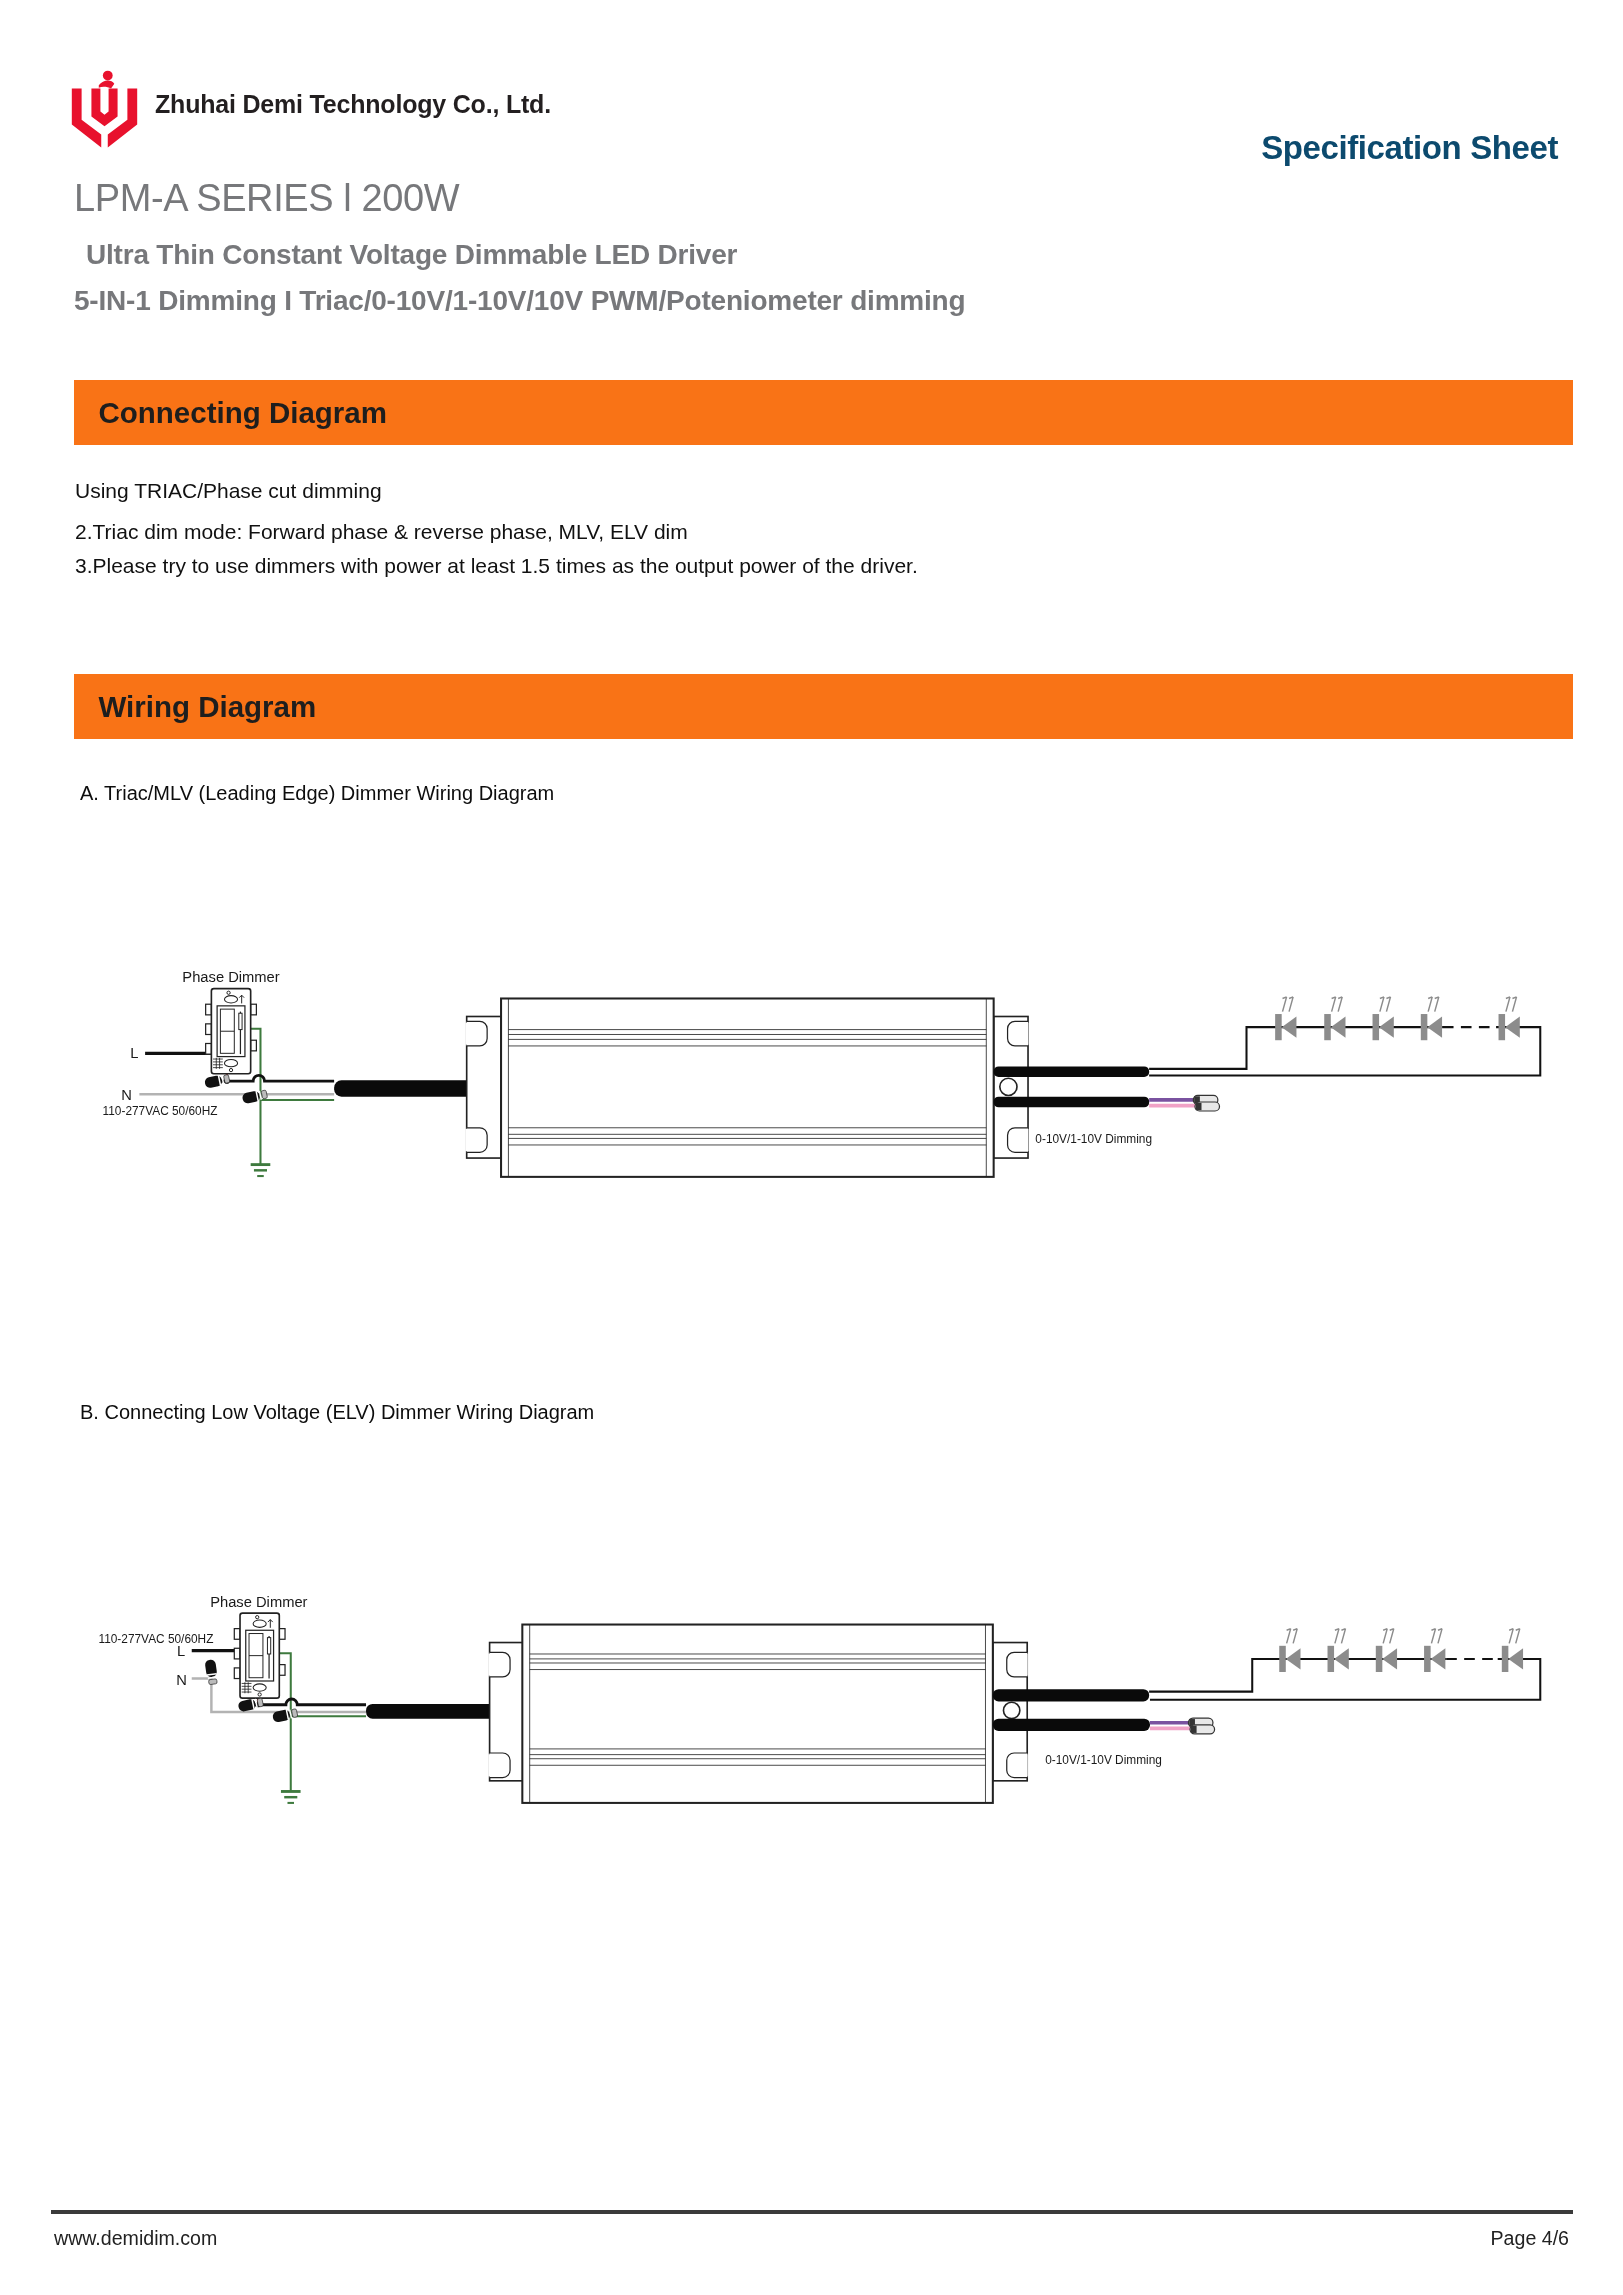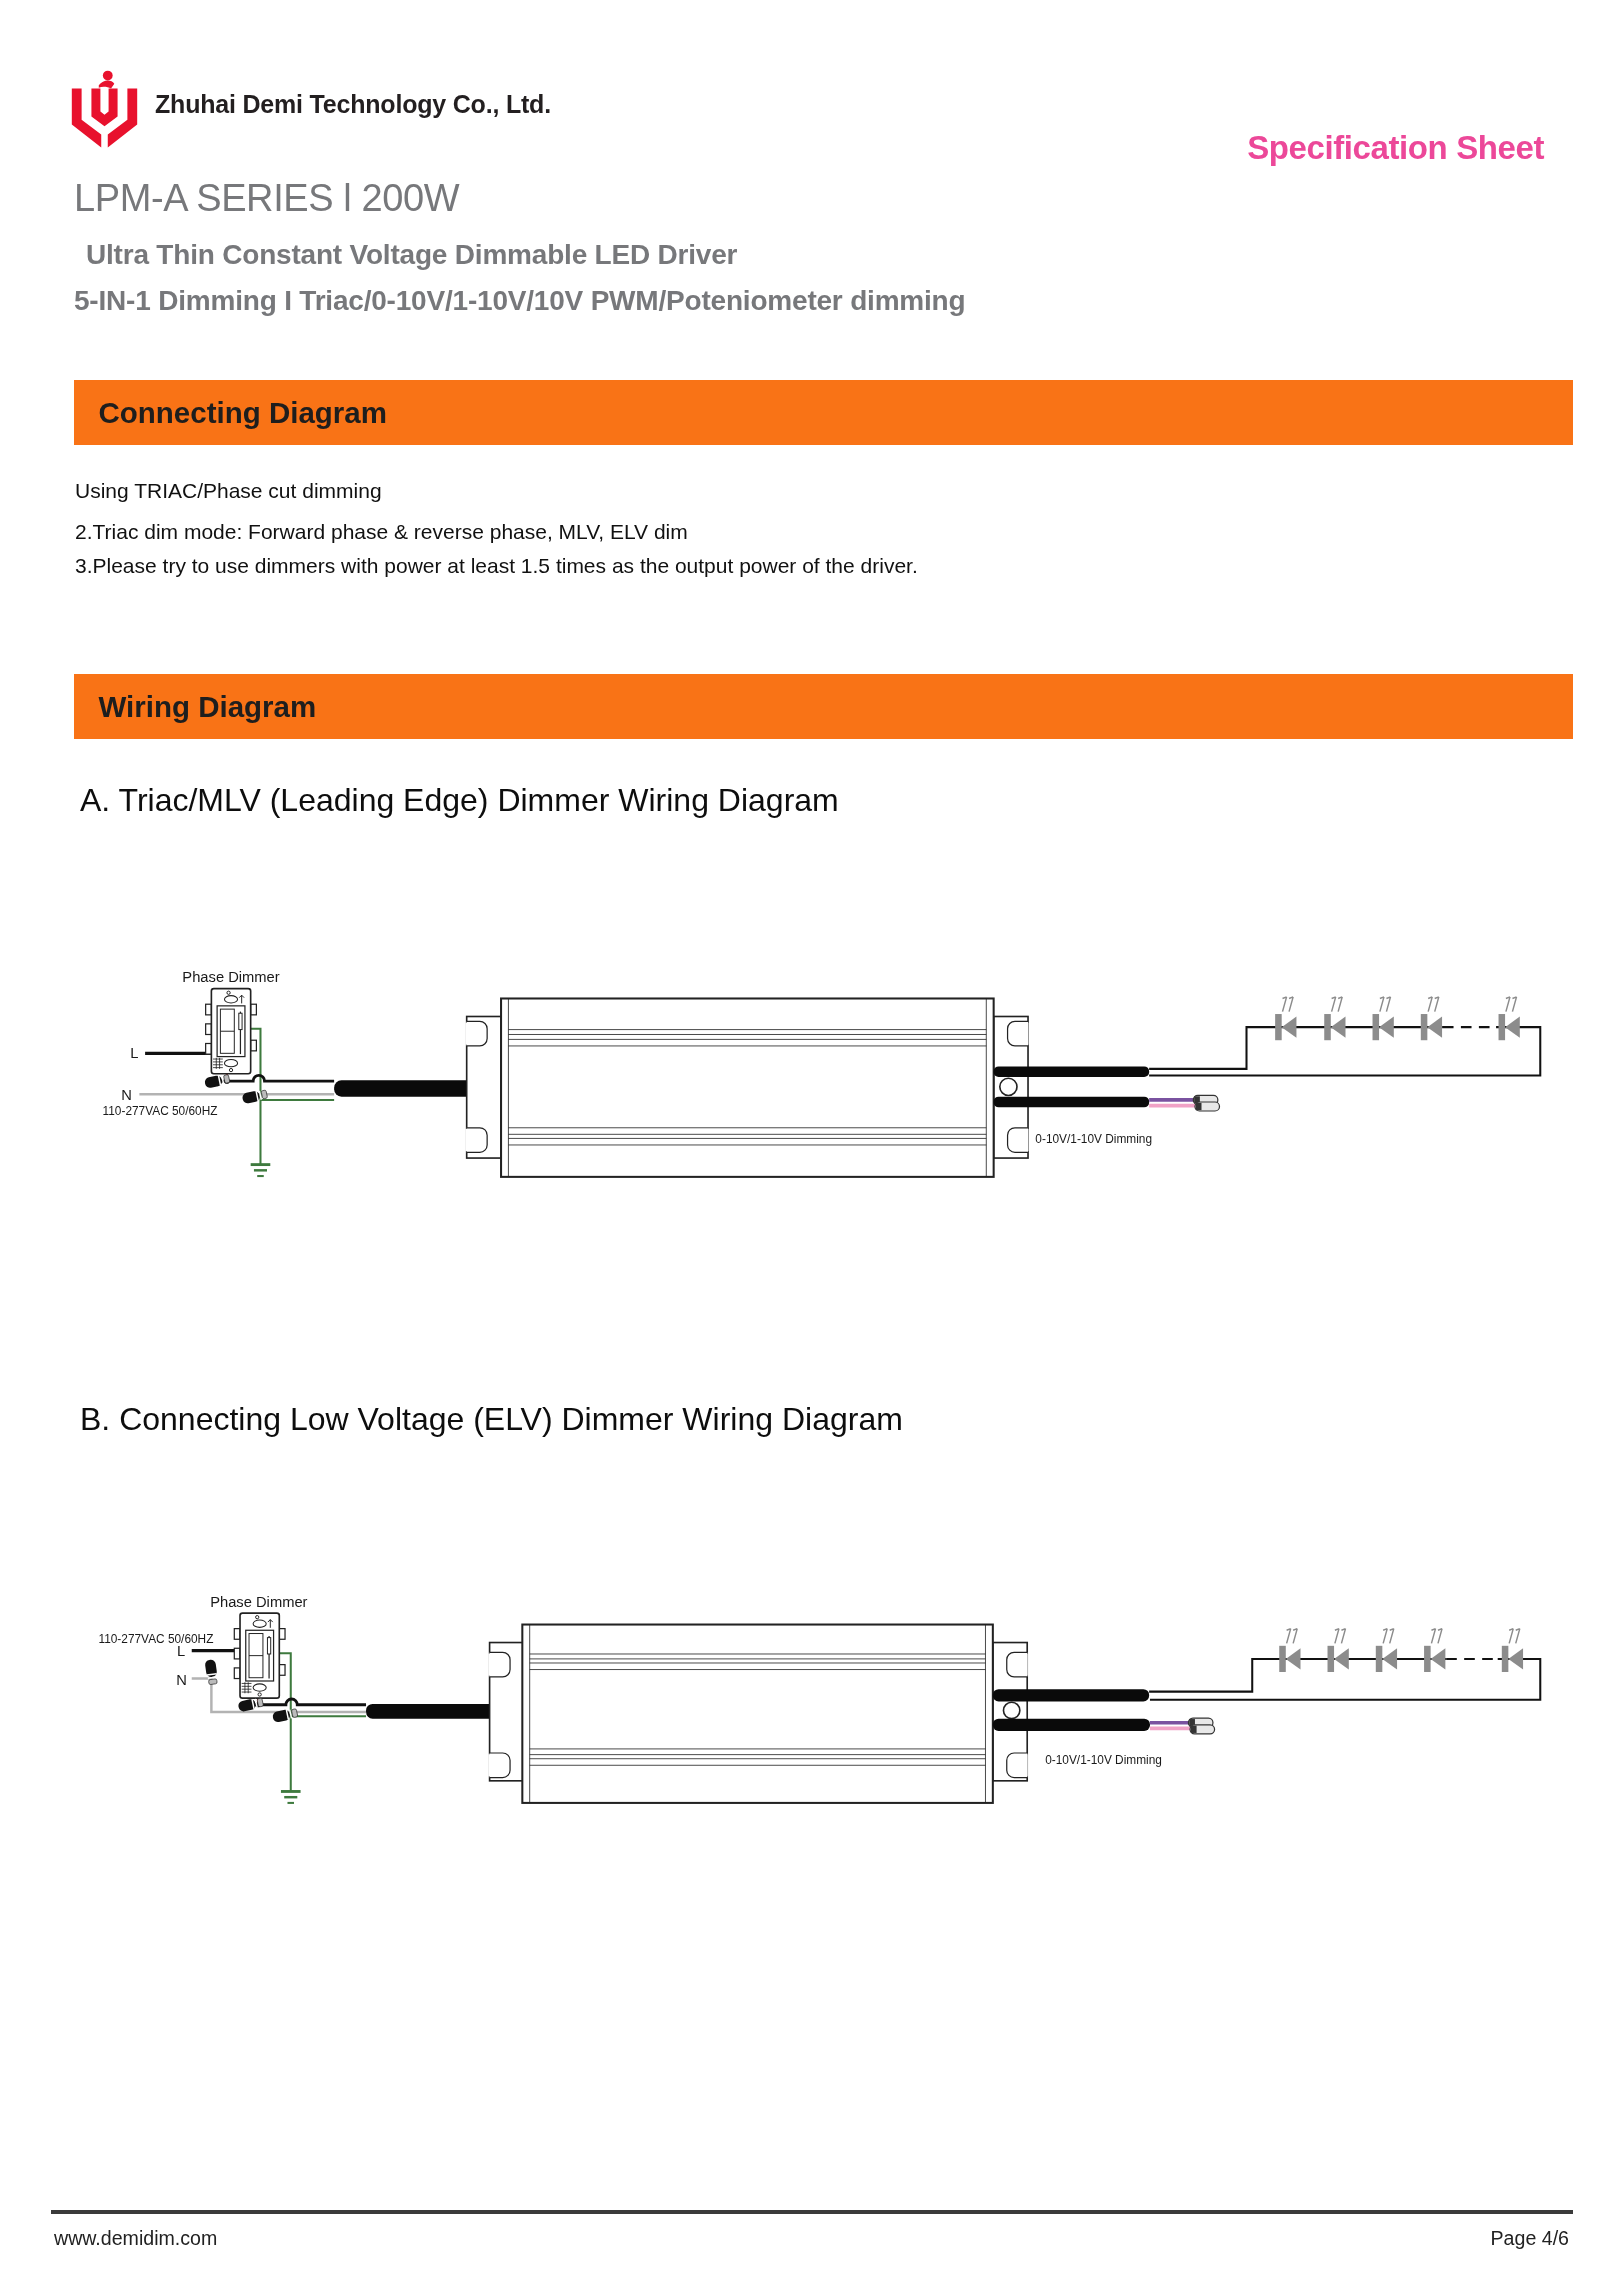--- a/index.html
+++ b/index.html
@@ -1,28 +1,28 @@
 <!DOCTYPE html>
 <html style="font-size:13px"><head>
 <meta charset="utf-8">
 <style>
   html,body{margin:0;padding:0;background:#ffffff;}
   .page{position:relative;width:1623px;height:2295px;background:#fff;overflow:hidden;
         font-family:"Liberation Sans", sans-serif;color:#1b1b1b;}
   .abs{position:absolute;}
   .company{left:155px;top:90px;font-size:25px;font-weight:700;color:#231f20;letter-spacing:-0.2px;}
-  .spec{right:79px;top:129px;font-size:33px;font-weight:700;color:#ec4899;letter-spacing:-0.4px;margin-left:28px;}
+  .spec{right:65px;top:129px;font-size:33px;font-weight:700;color:#0c4a6e;letter-spacing:-0.4px;margin-left:28px;}
   .t1{left:74px;top:177px;font-size:38px;font-weight:400;color:#77787b;letter-spacing:-0.4px;}
   .t2{left:74px;top:239px;font-size:28px;font-weight:700;color:#77787b;letter-spacing:-0.2px;margin-left:12px;}
   .t3{left:74px;top:285px;font-size:28px;font-weight:700;color:#77787b;letter-spacing:-0.2px;}
   .bar{left:74px;width:1499px;height:65px;background:#f97316;}
   .bar .bartext{position:absolute;left:24.5px;top:0;line-height:65px;font-size:29.5px;font-weight:700;color:#1e1e1e;}
   .intro{left:75px;top:479px;font-size:21px;color:#111;}
   .notes{left:75px;top:515px;font-size:21px;color:#111;line-height:34px;width:1440px;}
-  .dtitle{left:80px;font-size:32px;color:#0d0d0d;}
+  .dtitle{left:80px;font-size:20px;color:#0d0d0d;}
   .svgwrap{left:51px;width:1522px;}
   .footrule{left:51px;top:2210px;width:1522px;height:4.1px;background:#3a3a3a;}
   .fleft{left:54px;top:2227px;font-size:19.6px;color:#222;}
   .fright{right:54px;top:2227px;font-size:19.6px;color:#222;}
   svg text{font-family:"Liberation Sans", sans-serif;fill:#1a1a1a;}
 </style>
 </head>
 <body>
 
 <div class="page">

